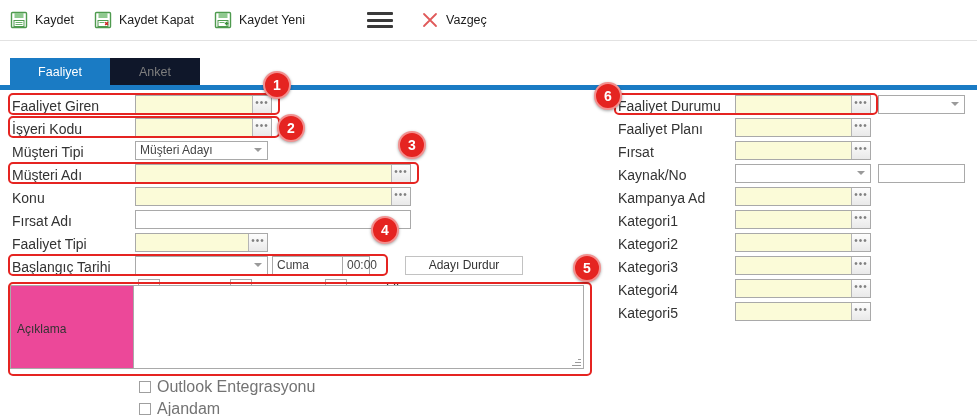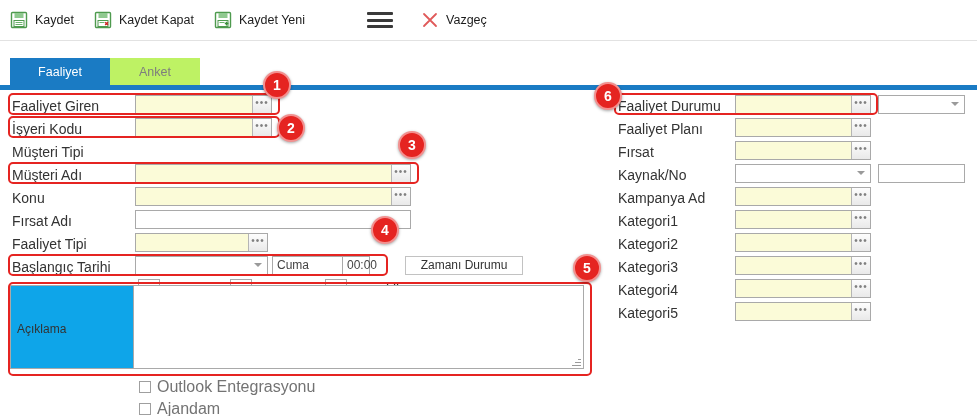--- a/index.html
+++ b/index.html
@@ -25,21 +25,21 @@
   .tb-sep{width:34px;}
   .hamburger{width:26px;height:16px;display:flex;flex-direction:column;justify-content:space-between;margin:0 18px;}
   .hamburger i{display:block;height:3px;background:#3a3a3a;border-radius:1px;}
   
   .tabstrip{position:absolute;left:0;top:58px;width:977px;height:32px;}
   .tab{
     position:absolute;top:0;height:28px;line-height:28px;
     text-align:center;font-size:12.5px;
   }
   .tab.active{left:10px;width:100px;background:#1a7bc4;color:#ffffff;}
-  .tab.inactive{left:110px;width:90px;background:#bef264;color:#7e7e7e;}
+  .tab.inactive{left:110px;width:90px;background:#0f172a;color:#7e7e7e;}
   .tabline{position:absolute;left:0;top:85px;width:977px;height:5px;background:#1a7bc4;}
   
   .form{position:absolute;left:0;top:92px;width:977px;height:324px;background:#fff;}
   .lab{position:absolute;font-size:14px;color:#333;line-height:19px;white-space:nowrap;}
   .fld{
     position:absolute;height:19px;box-sizing:border-box;
     border:1px solid #a9a9a9;background:#ffffff;
   }
   .fld.yellow{background:#fbfbd8;}
   .fld .txt{
@@ -60,21 +60,21 @@
     border-left:4px solid transparent;border-right:4px solid transparent;
     border-top:4px solid #9a9a9a;
   }
   .btn{
     position:absolute;height:19px;box-sizing:border-box;
     border:1px solid #c2c2c2;background:#ffffff;
     text-align:center;font-size:12px;color:#333;line-height:17px;
   }
   .smallbox{position:absolute;width:22px;height:17px;box-sizing:border-box;border:1px solid #a9a9a9;background:#fff;}
   
-  .ta-wrap{position:absolute;box-sizing:border-box;border:1px solid #a9a9a9;background:#0ea5e9;}
+  .ta-wrap{position:absolute;box-sizing:border-box;border:1px solid #a9a9a9;background:#ec4899;}
   .ta-split{position:absolute;top:0;bottom:0;width:1px;background:#a9a9a9;}
   .ta-label{position:absolute;font-size:12px;color:#333;}
   .resizer{position:absolute;right:2px;bottom:2px;width:9px;height:9px;}
   .resizer i{position:absolute;right:0;background:#9a9a9a;height:1px;}
   
   .cb{position:absolute;width:12px;height:12px;box-sizing:border-box;border:1px solid #9f9f9f;background:#fff;}
   .cb-lab{position:absolute;font-size:16px;color:#737373;line-height:12px;white-space:nowrap;}
   
   .anno{
     position:absolute;box-sizing:border-box;
@@ -158,20 +158,24 @@
     <span class="ell">•••</span>
   </div>
 
   <div class="lab" style="left:12px;top:28px;">İşyeri Kodu</div>
   <div class="fld yellow" style="left:135px;top:26px;width:137px;">
     <span class="txt"></span>
     <span class="ell">•••</span>
   </div>
 
   <div class="lab" style="left:12px;top:51px;">Müşteri Tipi</div>
+  <div class="fld" style="left:135px;top:49px;width:133px;">
+    <span class="txt">Müşteri Adayı</span>
+    <span class="caret"></span>
+  </div>
 
   <div class="lab" style="left:12px;top:74px;">Müşteri Adı</div>
   <div class="fld yellow" style="left:135px;top:72px;width:276px;">
     <span class="txt"></span>
     <span class="ell">•••</span>
   </div>
 
   <div class="lab" style="left:12px;top:97px;">Konu</div>
   <div class="fld yellow" style="left:135px;top:95px;width:276px;">
     <span class="txt"></span>
@@ -193,21 +197,21 @@
   <div class="fld" style="left:135px;top:164px;width:133px;">
     <span class="txt"></span>
     <span class="caret"></span>
   </div>
   <div class="fld" style="left:272px;top:164px;width:80px;">
     <span class="txt">Cuma</span>
   </div>
   <div class="fld" style="left:342px;top:164px;width:28px;">
     <span class="txt">00:00</span>
   </div>
-  <div class="btn" style="left:405px;top:164px;width:118px;">Zamanı Durumu</div>
+  <div class="btn" style="left:405px;top:164px;width:118px;">Adayı Durdur</div>
 
   <div class="lab" style="left:12px;top:189px;">Harcanan Zaman</div>
   <div class="smallbox" style="left:138px;top:187px;">
     <span class="txt"></span>
   </div>
   <div class="lab" style="left:178px;top:189px;">Gün</div>
   <div class="smallbox" style="left:230px;top:187px;">
     <span class="txt"></span>
   </div>
   <div class="lab" style="left:272px;top:189px;">Saat</div>

